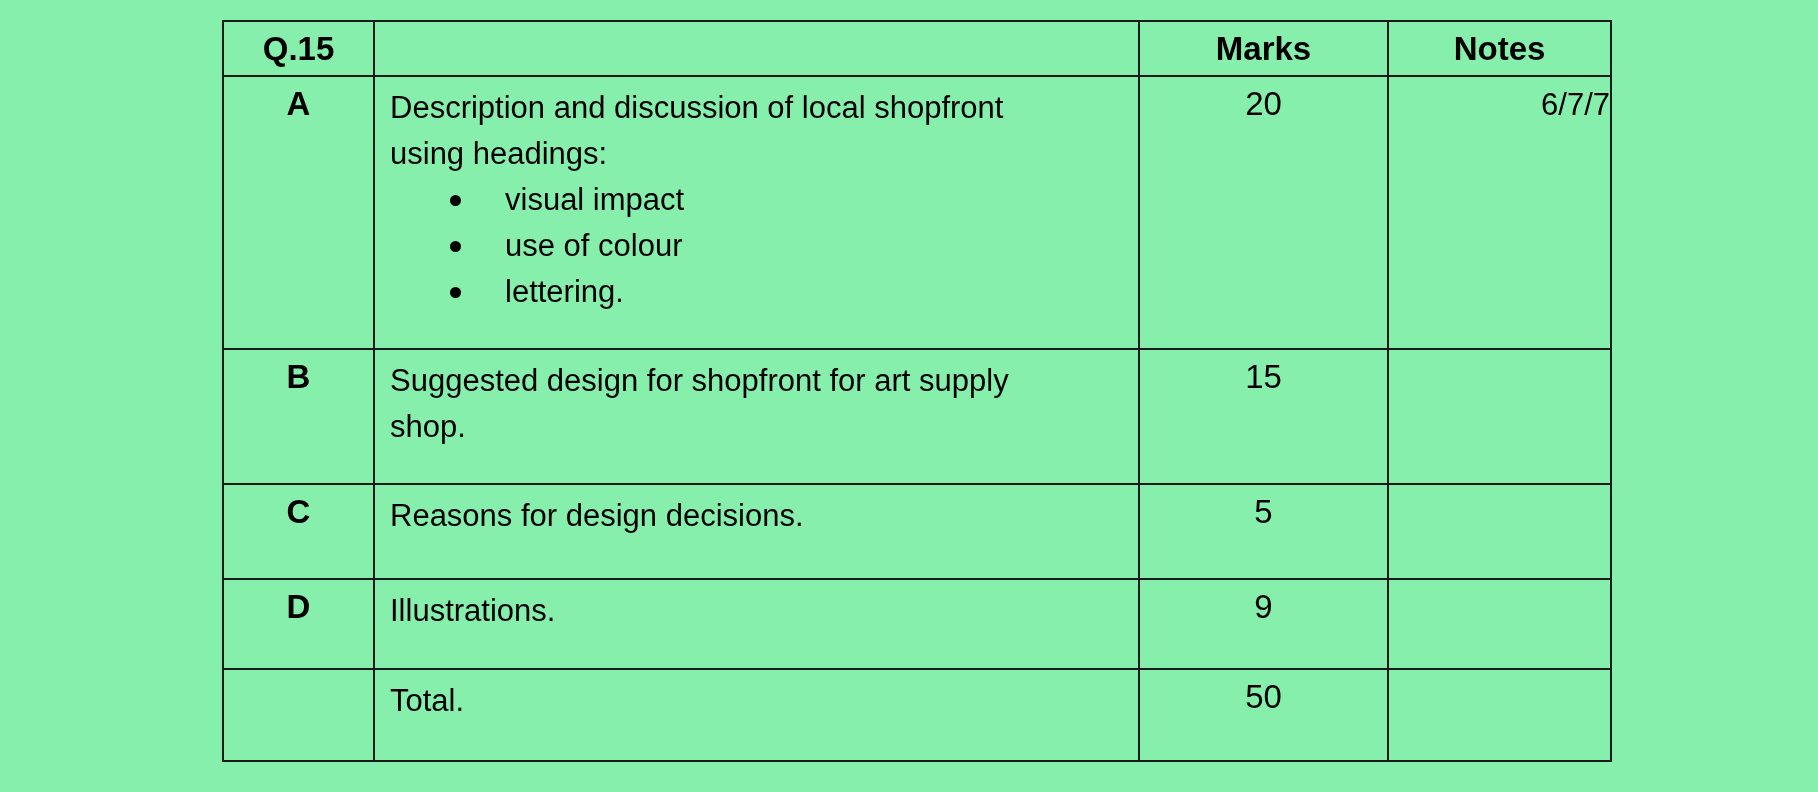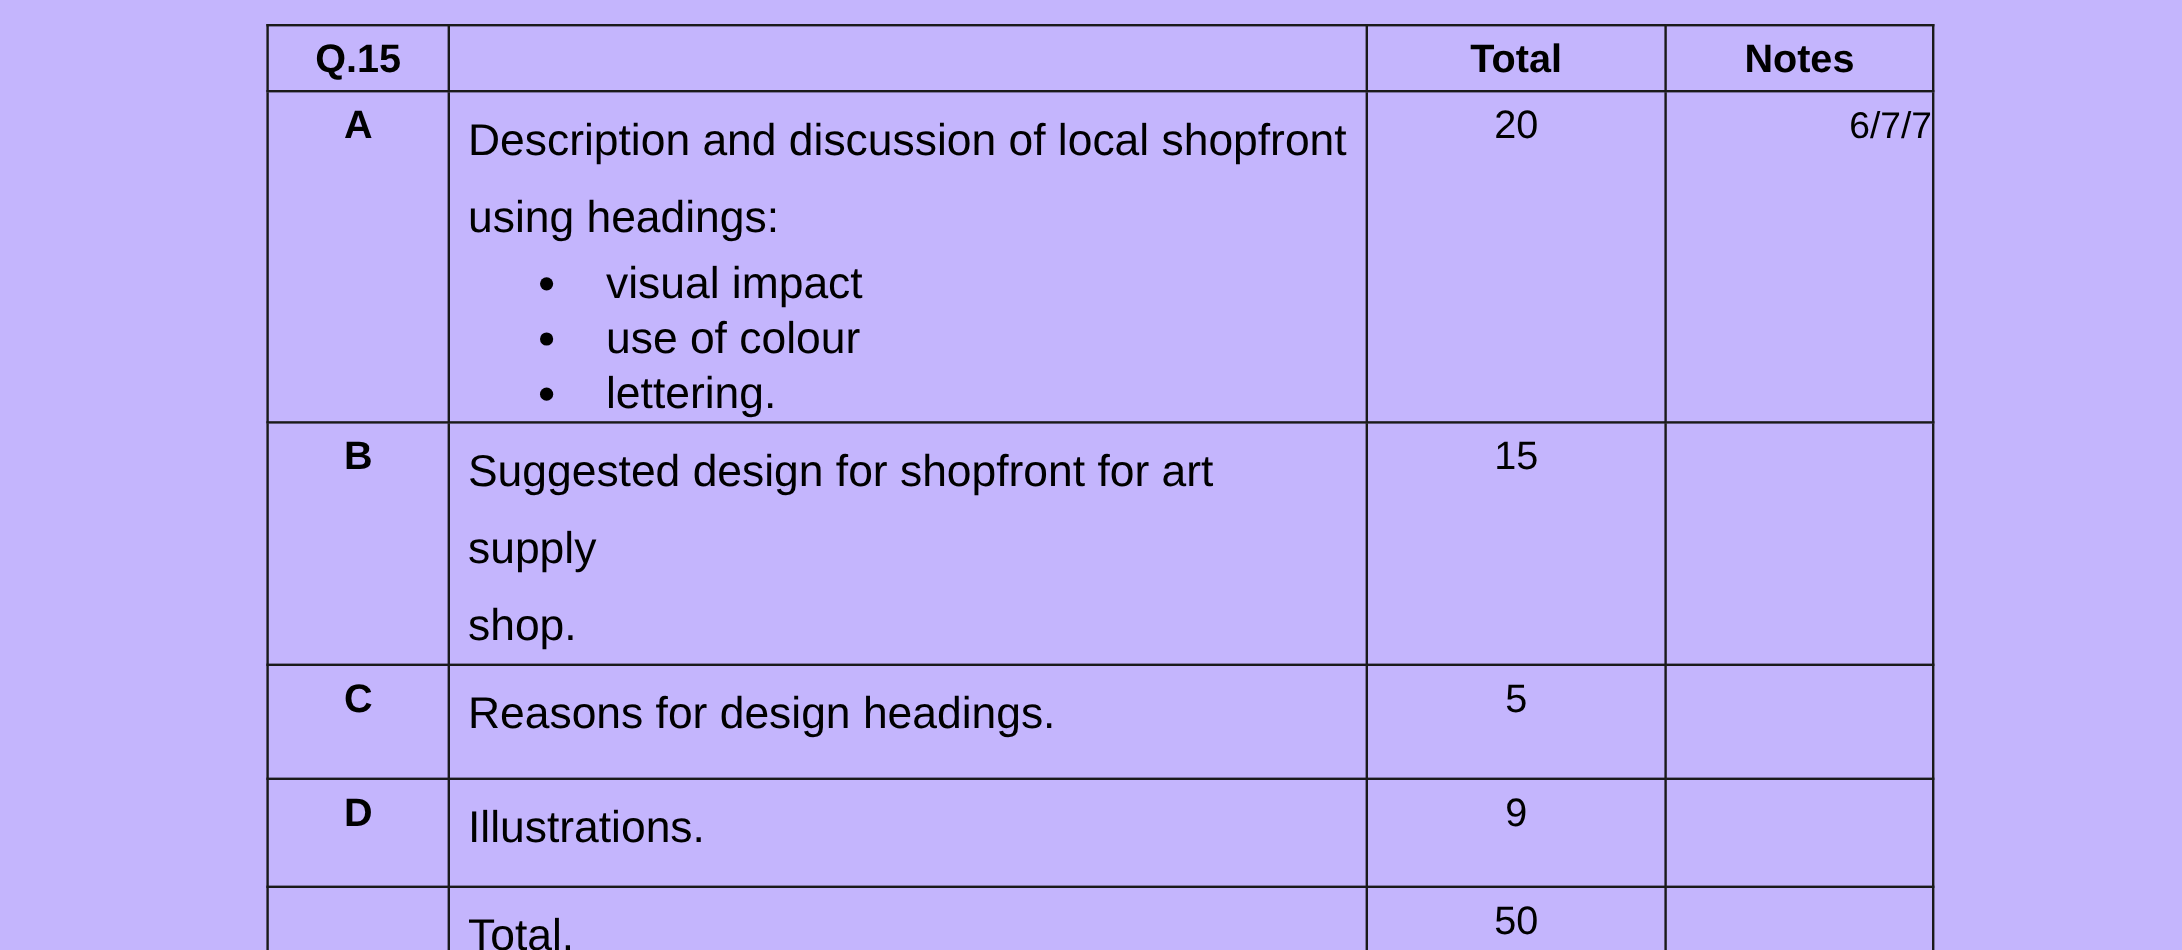--- a/index.html
+++ b/index.html
@@ -4,21 +4,21 @@
 <style>
   html, body {
     margin: 0;
     padding: 0;
     background: #ffffff;
   }
   .page {
     position: relative;
     width: 1818px;
     height: 792px;
-    background: #c4b5fd;
+    background: #86efac;
     font-family: "Liberation Sans", sans-serif;
     color: #000000;
     overflow: hidden;
   }
   table.scheme {
     position: absolute;
     left: 222px;
     top: 20px;
     width: 1388px;
     border-collapse: collapse;
@@ -50,22 +50,22 @@
     font-weight: bold;
     font-size: 33px;
   }
   .letter-cell {
     text-align: center;
     font-weight: bold;
     font-size: 33px;
     padding-top: 8px !important;
   }
   .desc-cell {
-    font-size: 37px;
-    line-height: 64px;
+    font-size: 31px;
+    line-height: 46px;
     padding: 8px 10px 0 15px !important;
   }
   .desc-text {
     white-space: pre-wrap;
   }
   .marks-cell {
     text-align: center;
     font-weight: normal;
     font-size: 33px;
     padding-top: 8px !important;
@@ -103,21 +103,21 @@
       <col class="c-letter">
       <col class="c-desc">
       <col class="c-marks">
       <col class="c-notes">
     </colgroup>
 
     <tbody>
         <tr class="r-header">
       <td class="hdr-cell">Q.15</td>
       <td class="hdr-cell"></td>
-      <td class="hdr-cell">Total</td>
+      <td class="hdr-cell">Marks</td>
       <td class="hdr-cell">Notes</td>
     </tr>
 
     <tr class="r-a">
       <td class="letter-cell">A</td>
       <td class="desc-cell">
         <div class="desc-text">Description and discussion of local shopfront
 using headings:</div>
         <ul class="bullets">
           <li>
@@ -144,21 +144,21 @@
         <div class="desc-text">Suggested design for shopfront for art supply
 shop.</div>
       </td>
       <td class="marks-cell">15</td>
       <td class="notes-cell"></td>
     </tr>
 
     <tr class="r-c">
       <td class="letter-cell">C</td>
       <td class="desc-cell">
-        <div class="desc-text">Reasons for design headings.</div>
+        <div class="desc-text">Reasons for design decisions.</div>
       </td>
       <td class="marks-cell">5</td>
       <td class="notes-cell"></td>
     </tr>
 
     <tr class="r-d">
       <td class="letter-cell">D</td>
       <td class="desc-cell">
         <div class="desc-text">Illustrations.</div>
       </td>

